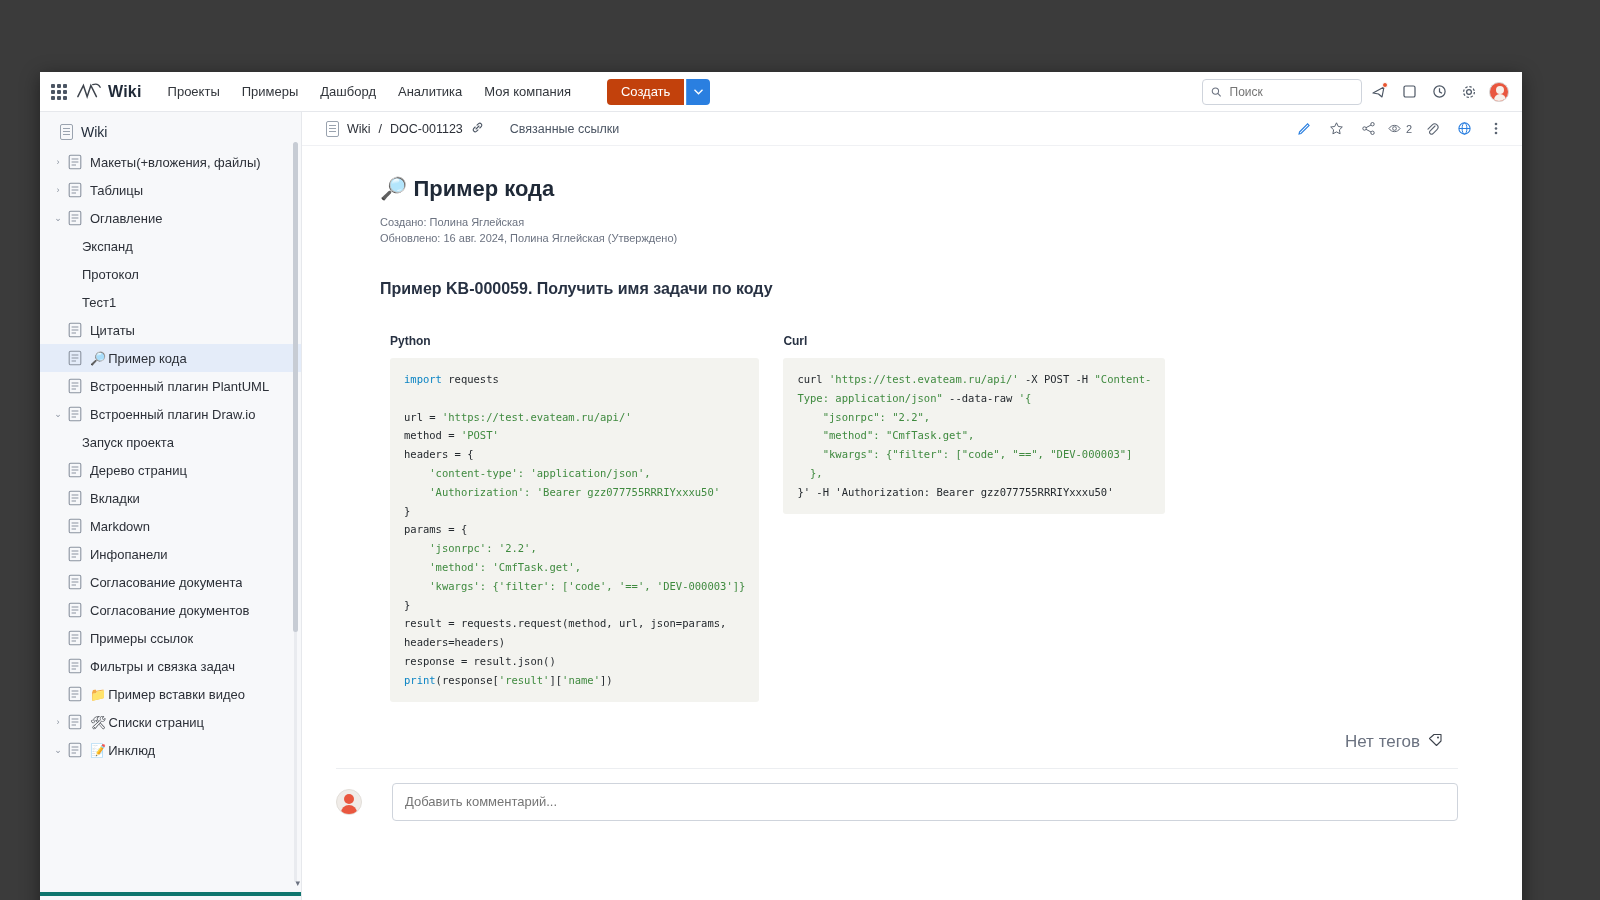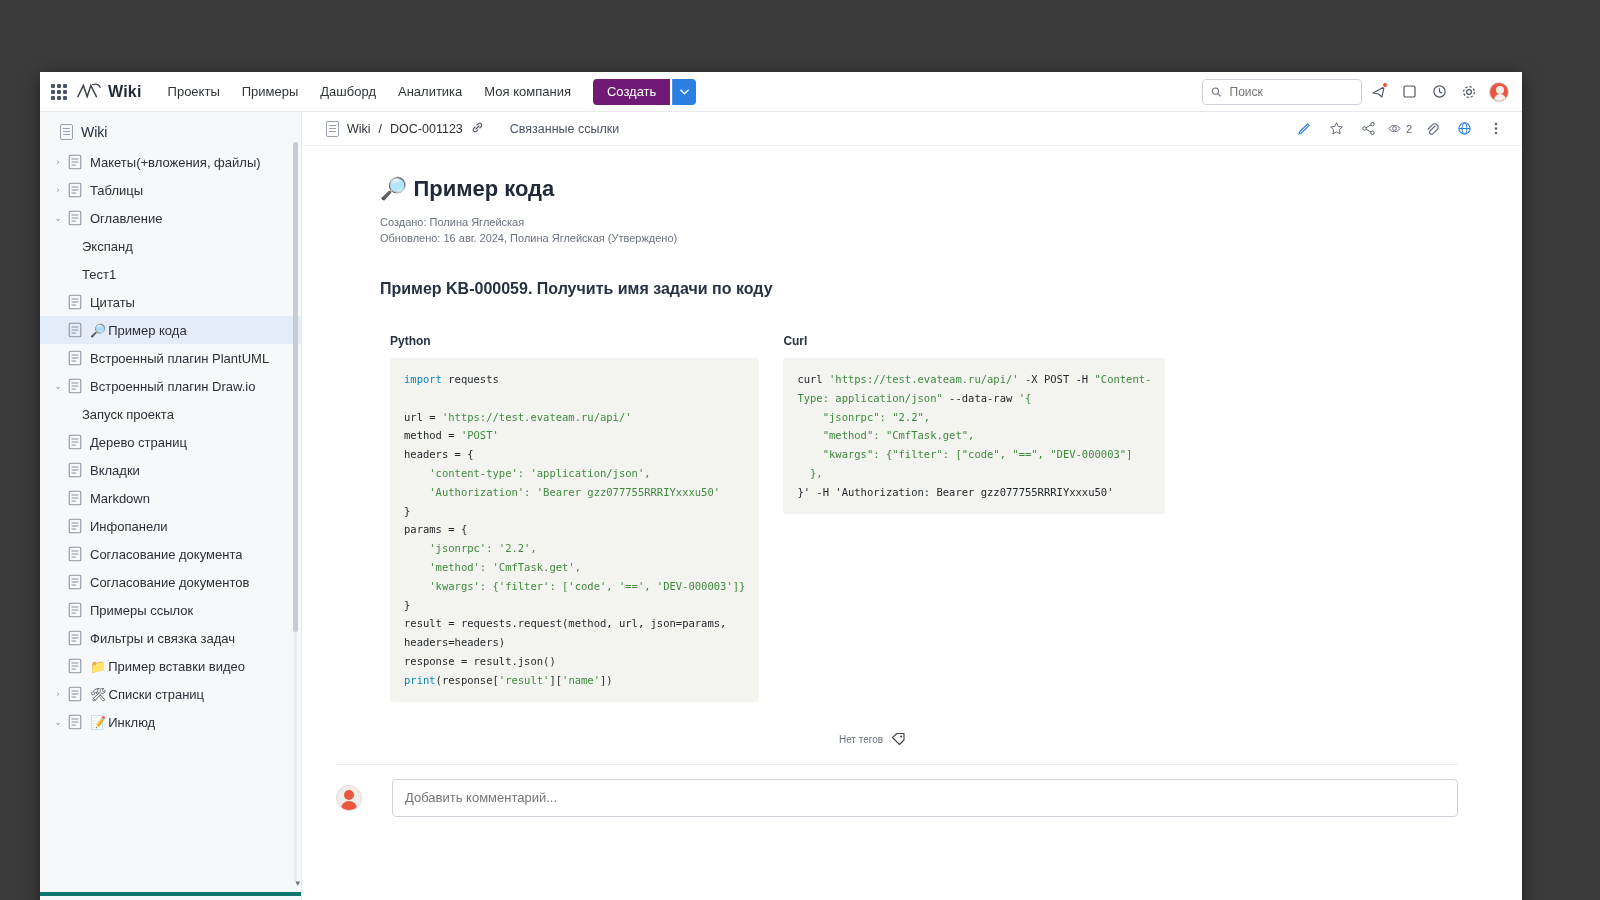--- a/index.html
+++ b/index.html
@@ -48,22 +48,22 @@
   .brand-name {
     font-size: 16px; font-weight: 700; color: #1f2937;
     margin-right: 14px; letter-spacing: .2px;
   }
   .nav-item {
     font-size: 13px; color: #32363c;
     padding: 6px 10px; border-radius: 4px; cursor: pointer;
     white-space: nowrap;
   }
   .create-btn {
-    margin-left: 10px;
-    background: #701a75;
+    margin-left: 24px;
+    background: #c2410c;
     color: #fff;
     font-size: 13px;
     height: 26px;
     padding: 0 14px;
     border: none;
     border-top-left-radius: 4px;
     border-bottom-left-radius: 4px;
     cursor: pointer;
     display: flex; align-items: center;
   }
@@ -267,24 +267,24 @@
     font-size: 10.5px;
     line-height: 18.8px;
     color: #24292e;
     white-space: pre;
     overflow: hidden;
   }
   .tok-kw { color: #0b84c4; }
   .tok-str { color: #3f8a3f; }
   .tok-fn { color: #0b84c4; }
   .tags-row {
-    display: flex; align-items: center; justify-content: center;
+    display: flex; align-items: center; justify-content: flex-end;
     gap: 8px;
     padding: 30px 78px 0 0;
-    font-size: 10px; color: #6b7280;
+    font-size: 17px; color: #6b7280;
   }
   .tag-icon { cursor: pointer; color: #4b5563; }
   .comment-bar {
     flex: 0 0 64px;
     border-top: 1px solid #eceef1;
     margin: 16px 64px 0 34px;
     display: flex; align-items: center;
     gap: 30px;
     padding-top: 14px;
   }
@@ -428,20 +428,24 @@
                 <line x1="3.6" y1="5" x2="10.4" y2="5" stroke="#8b93a0" stroke-width="1"></line>
                 <line x1="3.6" y1="8" x2="10.4" y2="8" stroke="#8b93a0" stroke-width="1"></line>
                 <line x1="3.6" y1="11" x2="8" y2="11" stroke="#8b93a0" stroke-width="1"></line>
               </svg>
             </span>
             <span class="tree-label">Оглавление</span>
           </div>
           <div class="tree-row indent-1">
             <span class="chev"></span>
             <span class="tree-label">Экспанд</span>
+          </div>
+          <div class="tree-row indent-1">
+            <span class="chev"></span>
+            <span class="tree-label">Протокол</span>
           </div>
           <div class="tree-row indent-1">
             <span class="chev"></span>
             <span class="tree-label">Тест1</span>
           </div>
           <div class="tree-row">
             <span class="chev"></span>
             <span class="tree-icon">
               <svg width="14" height="16" viewBox="0 0 14 16">
                 <rect x="1.2" y="1.2" width="11.6" height="13.6" rx="1.4" stroke="#8b93a0" stroke-width="1.1" fill="none"></rect>

